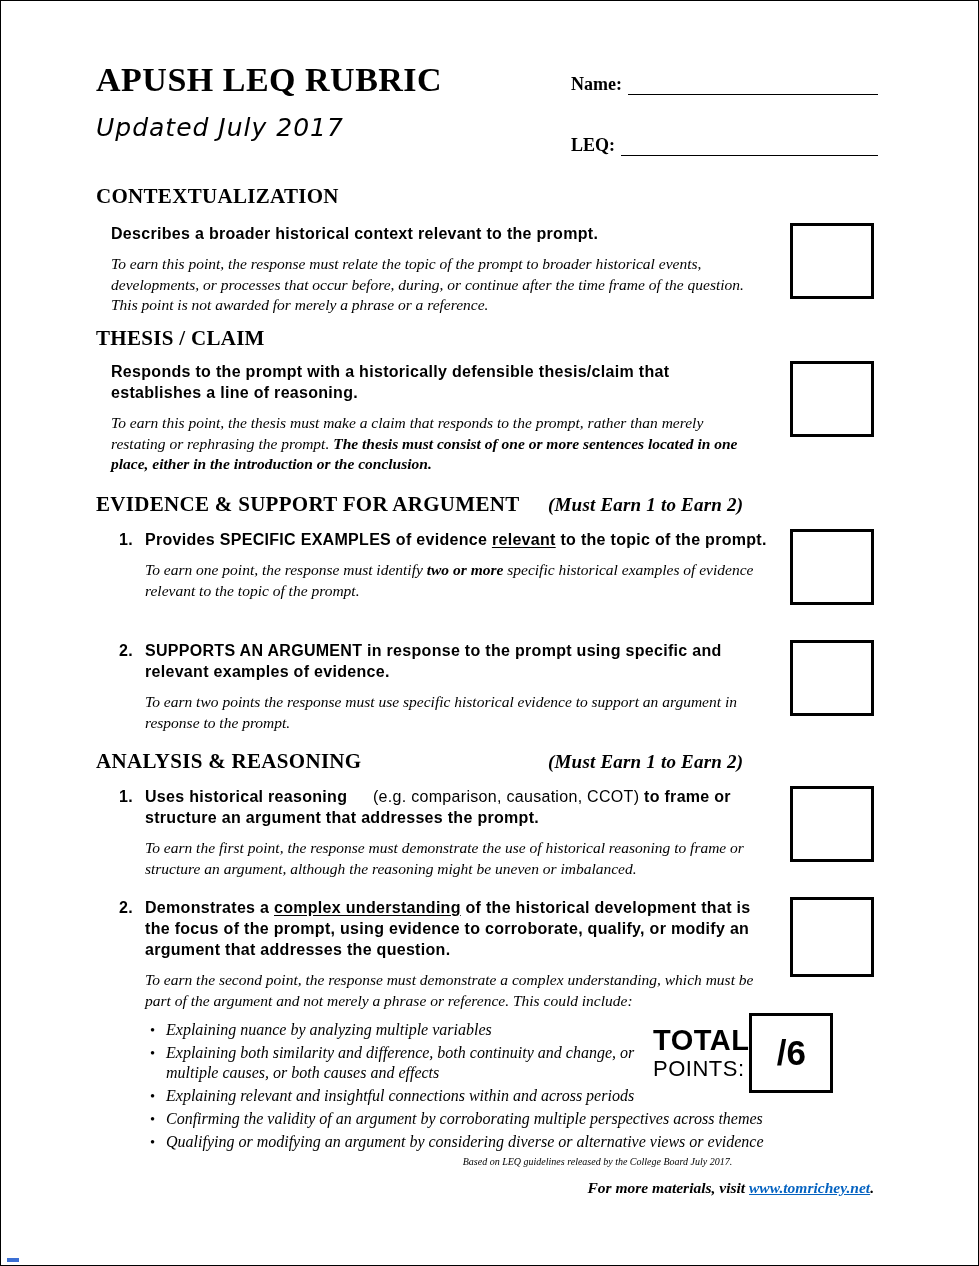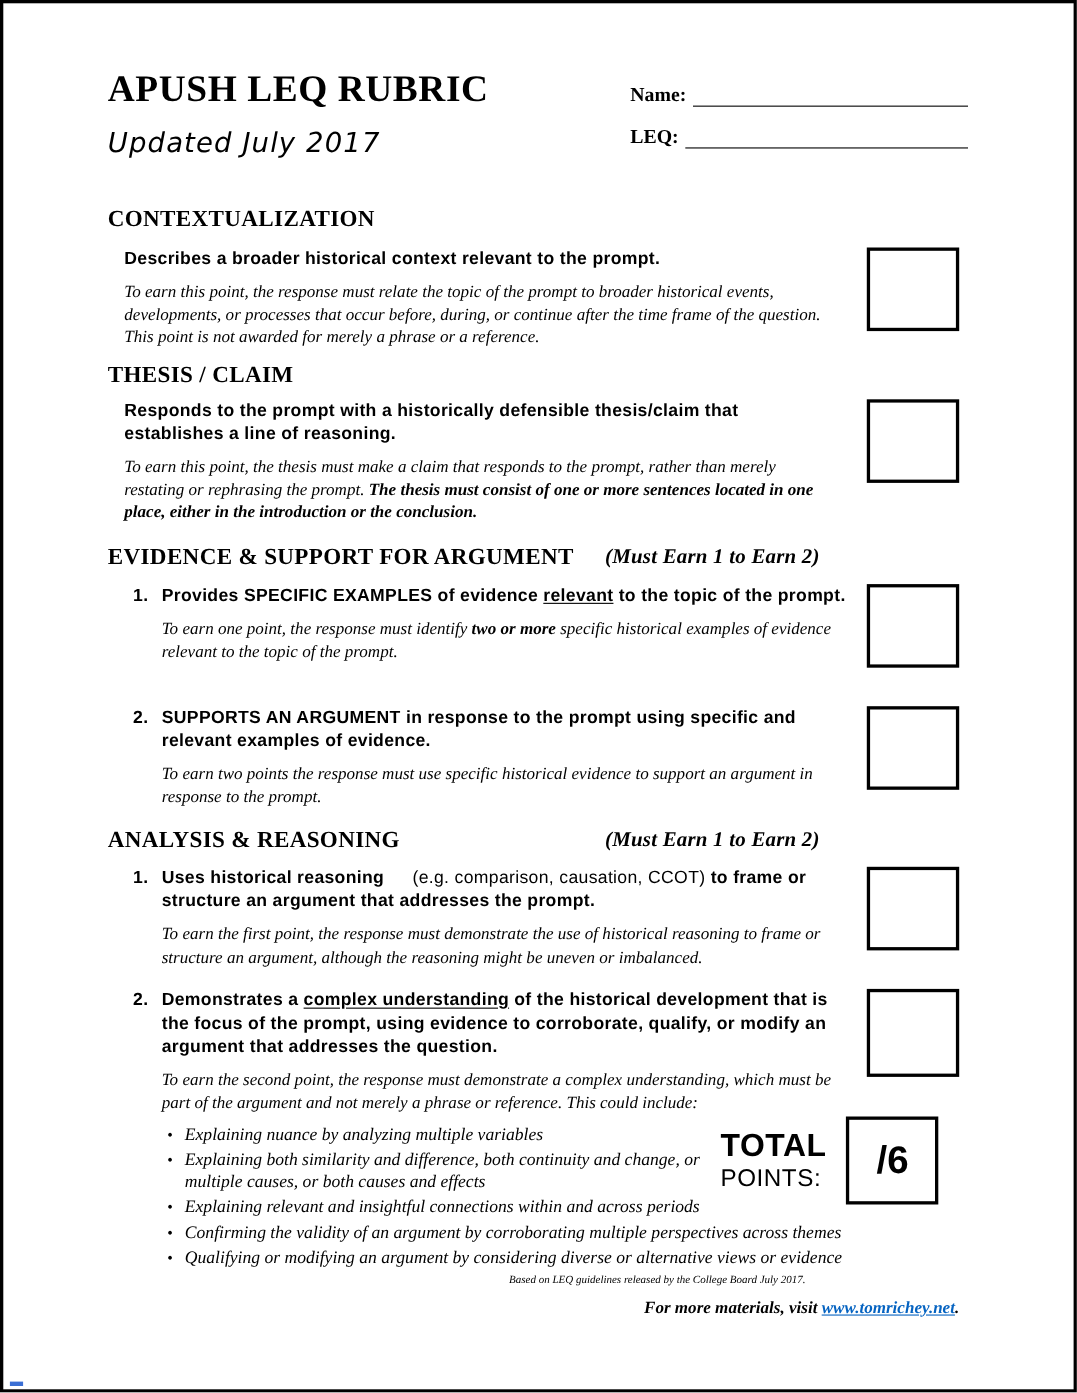--- a/index.html
+++ b/index.html
@@ -3,38 +3,38 @@
 <meta charset="utf-8">
 <style>
   * { margin:0; padding:0; box-sizing:border-box; }
   html,body { background:#ffffff; }
   body { font-family:"Liberation Sans", sans-serif; color:#000; }
 
   .page {
     position:relative;
     width:979px; height:1266px;
     background:#fff;
-    border:3px solid #000000;
+    border:1px solid #000000;
     overflow:hidden;
   }
 
   
   .title-block { position:absolute; left:95px; top:60px; }
   .doc-title {
     font-family:"Liberation Serif", serif;
     font-weight:bold; font-size:34px; letter-spacing:0.5px;
   }
   .doc-subtitle {
     font-family:"DejaVu Sans", sans-serif;
     font-style:italic; font-size:25px; letter-spacing:1px;
     margin-top:14px;
   }
   .fields-block { position:absolute; left:570px; top:66px; width:307px; }
   .field-row { display:flex; align-items:flex-end; height:28px; }
-  .field-row + .field-row { margin-top:10px; }
+  .field-row + .field-row { margin-top:33px; }
   .field-label {
     font-family:"Liberation Serif", serif;
     font-weight:bold; font-size:18px; white-space:nowrap;
   }
   .field-line { flex:1; border-bottom:1.6px solid #000; height:24px; margin-left:6px; }
 
   
   .sec-heading-row { position:absolute; left:95px; right:104px; height:30px; }
   .sec-heading {
     font-family:"Liberation Serif", serif;
@@ -91,21 +91,21 @@
     position:absolute; left:5px; top:0;
     font-style:normal; font-size:14.5px;
   }
   .bullets li:nth-child(-n+3) { margin-right:135px; }
 
   
   .total-block {
     position:absolute; left:652px; top:1012px;
     display:flex; align-items:center;
   }
-  .total-labels { margin-right:18px; }
+  .total-labels { }
   .total-line1 { font-weight:bold; font-size:29px; line-height:31px; letter-spacing:0.5px; }
   .total-line2 { font-weight:normal; font-size:22px; line-height:25px; letter-spacing:0.5px; }
   .total-box {
     width:84px; height:80px; border:3px solid #000; background:#fff;
     display:flex; align-items:center; justify-content:center;
     cursor:pointer;
   }
   .total-value { font-weight:bold; font-size:35px; }
 
   

